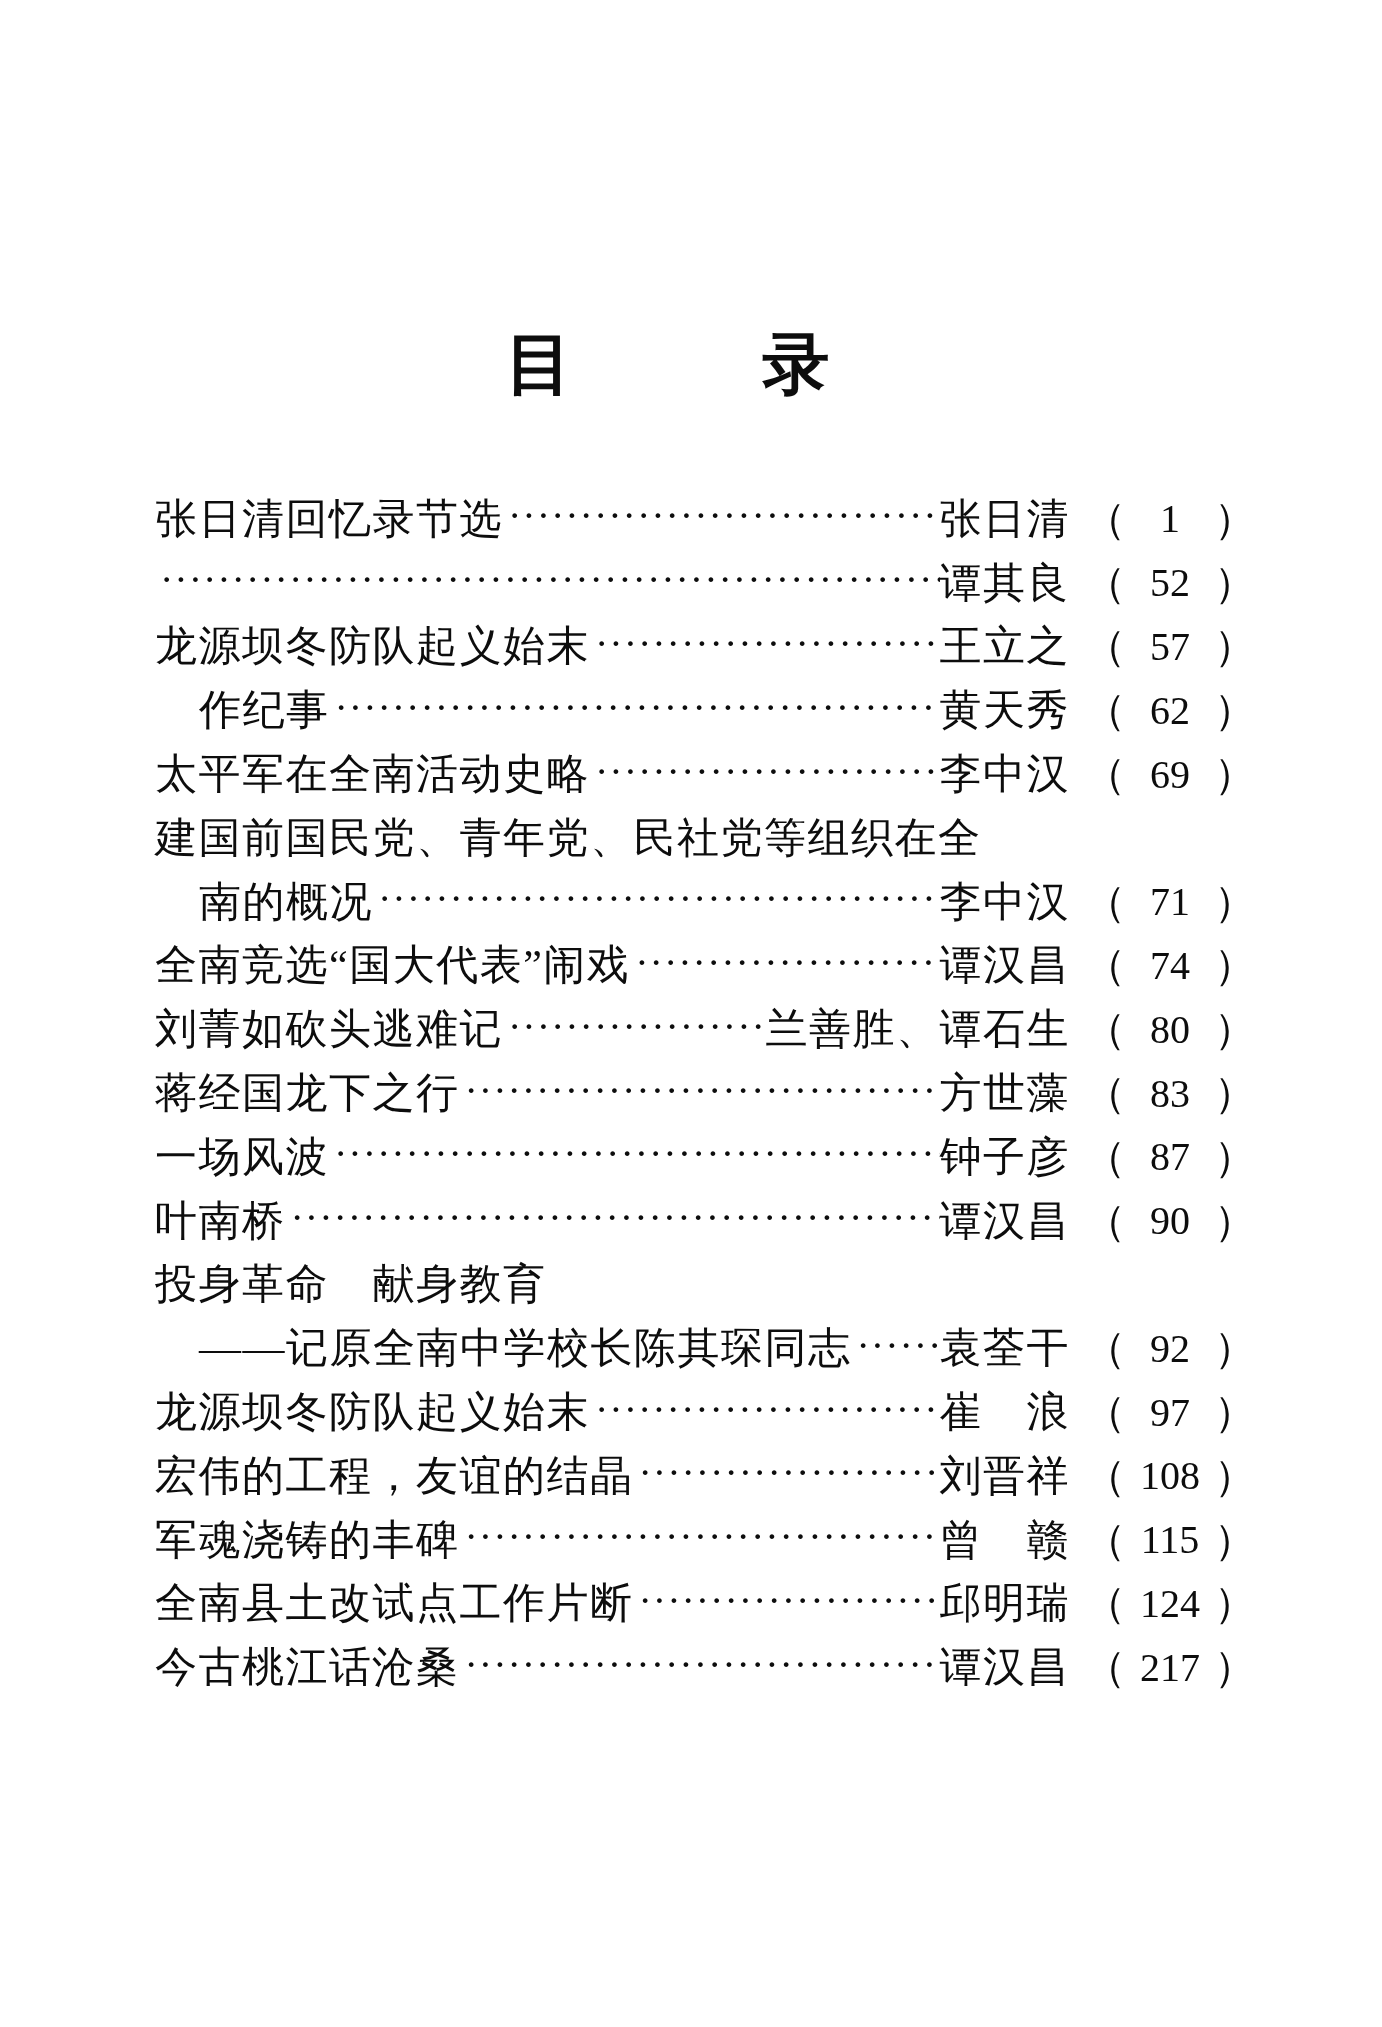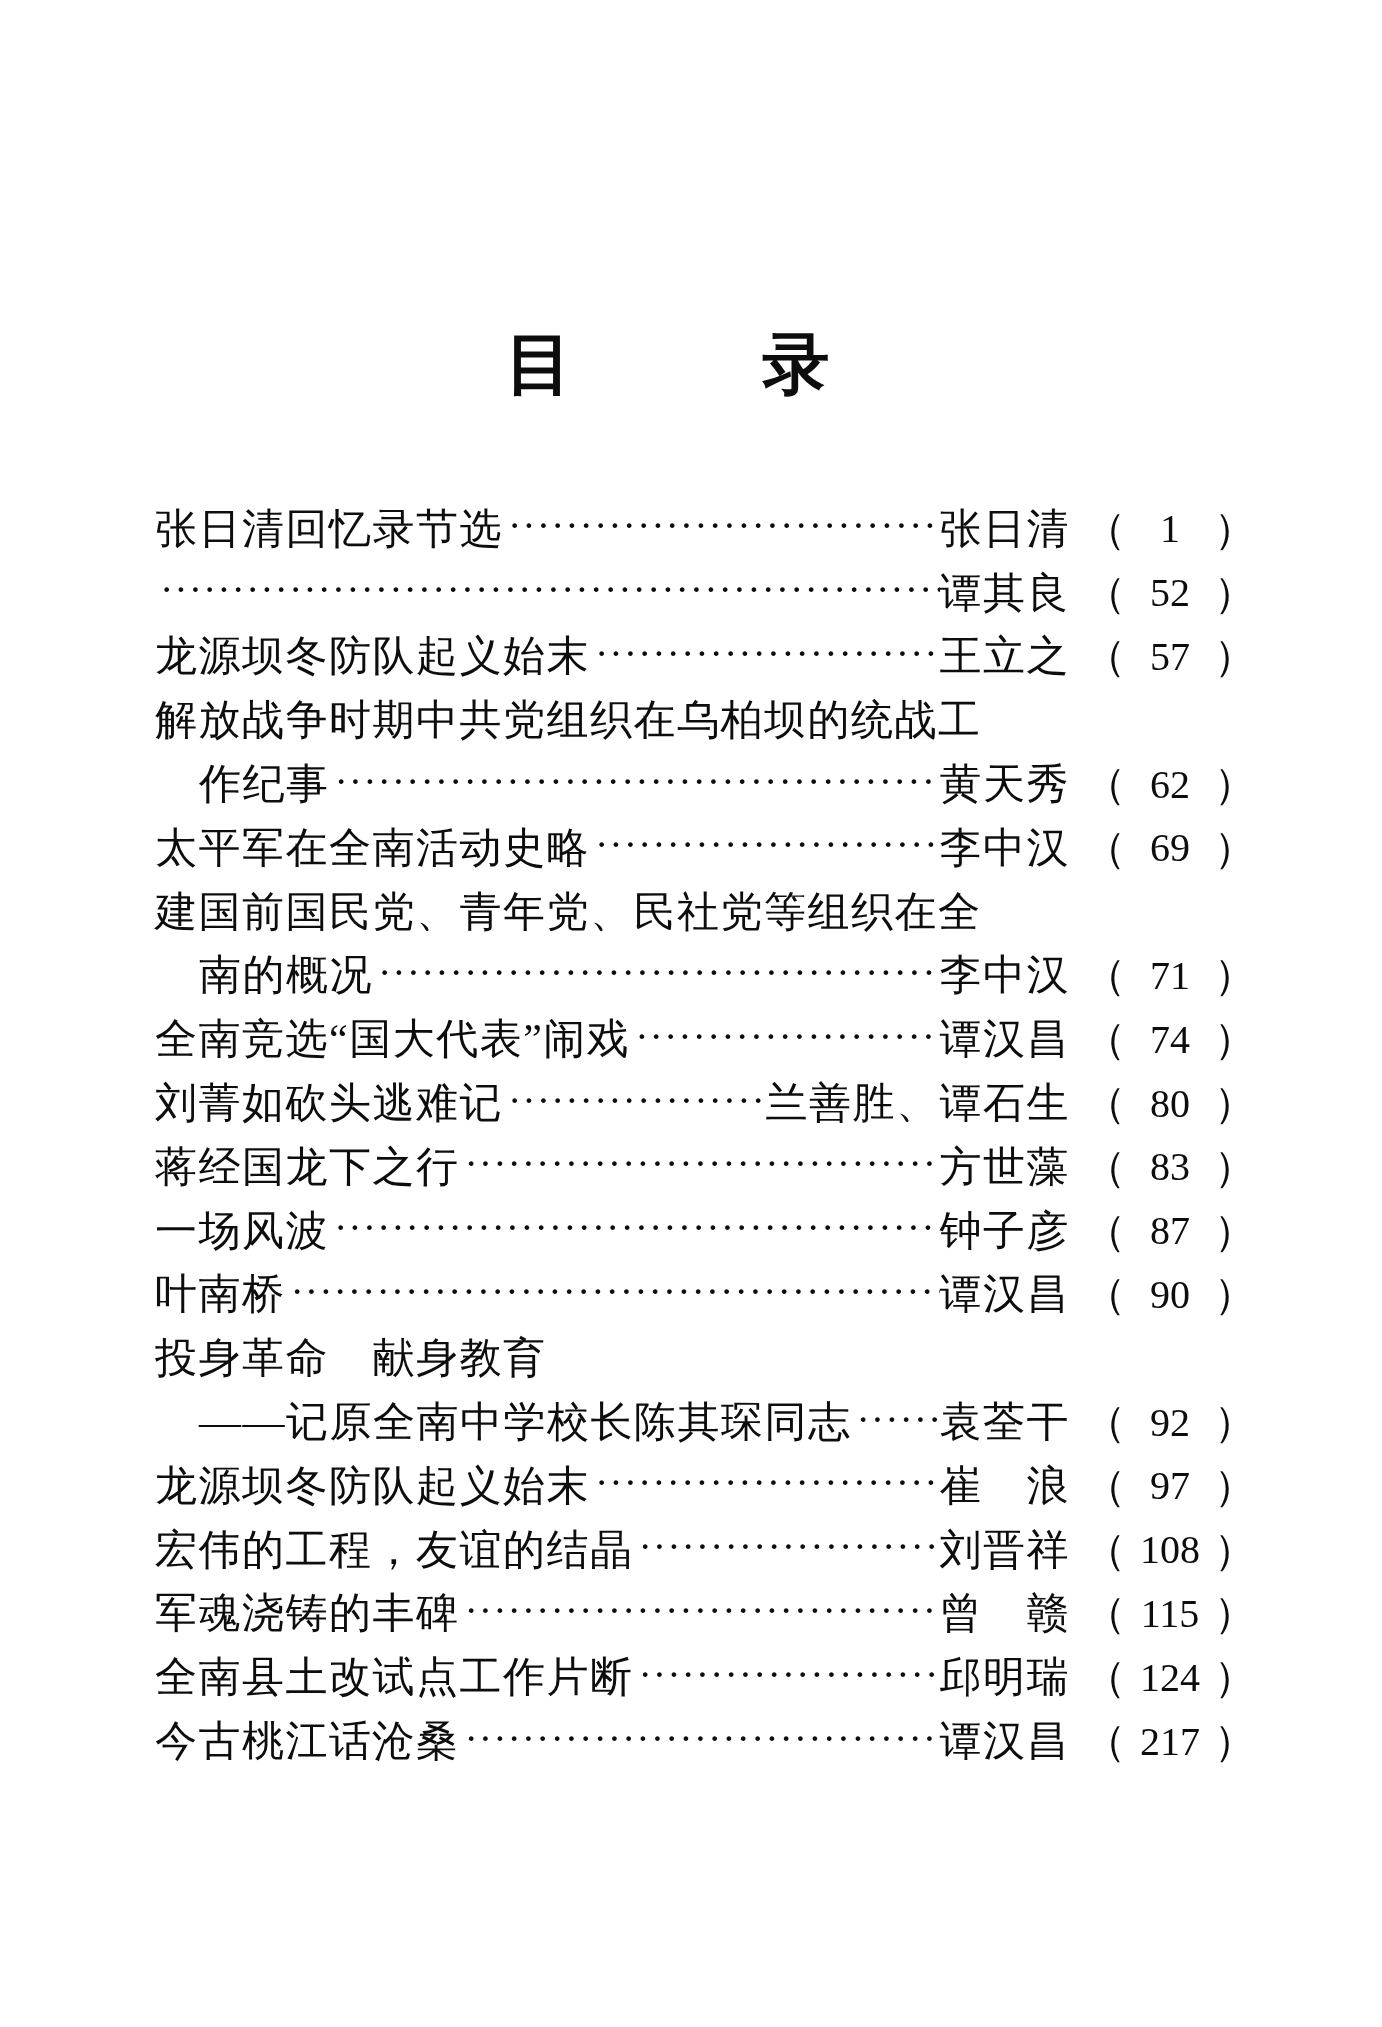--- a/index.html
+++ b/index.html
@@ -26,21 +26,21 @@
     text-align: center;
     font-size: 67px;
     font-weight: 900;
     letter-spacing: 190px;
     padding-left: 117px;
     box-sizing: border-box;
     white-space: nowrap;
   }
   .toc {
     position: absolute;
-    top: 497px;
+    top: 487px;
     left: 155px;
     right: 126px;
   }
   .row {
     display: flex;
     align-items: center;
     height: 63.8px;
     font-size: 42px;
     white-space: nowrap;
   }
@@ -108,25 +108,20 @@
       <div class="row">
     <span class="t">龙源坝冬防队起义始末</span>
     <span class="leader">································································································································································</span>
     <span class="author">王立之</span>
     <span class="pp">
       <span class="po">（</span>
       <span class="pn">57</span>
       <span class="pc">）</span>
     </span>
   </div>
-      <div class="row no-leader no-ref">
-    <span class="t">解放战争时期中共党组织在乌柏坝的统战工</span>
-    <span class="leader">································································································································································</span>
-
-  </div>
       <div class="row indent">
     <span class="t">作纪事</span>
     <span class="leader">································································································································································</span>
     <span class="author">黄天秀</span>
     <span class="pp">
       <span class="po">（</span>
       <span class="pn">62</span>
       <span class="pc">）</span>
     </span>
   </div>

